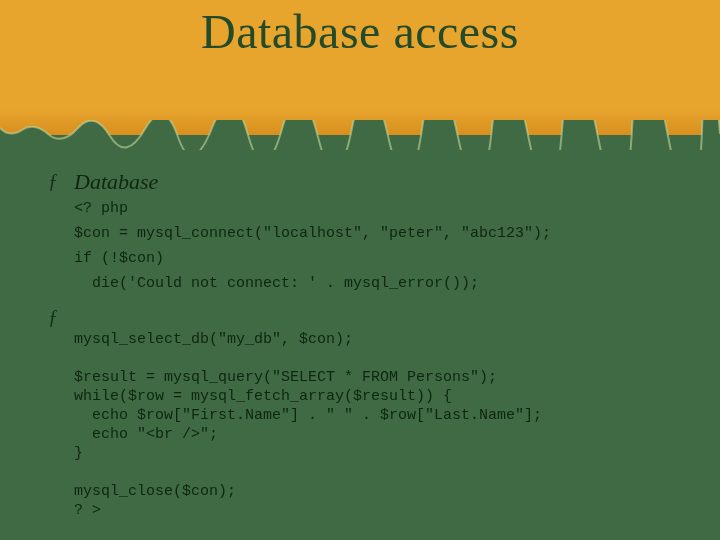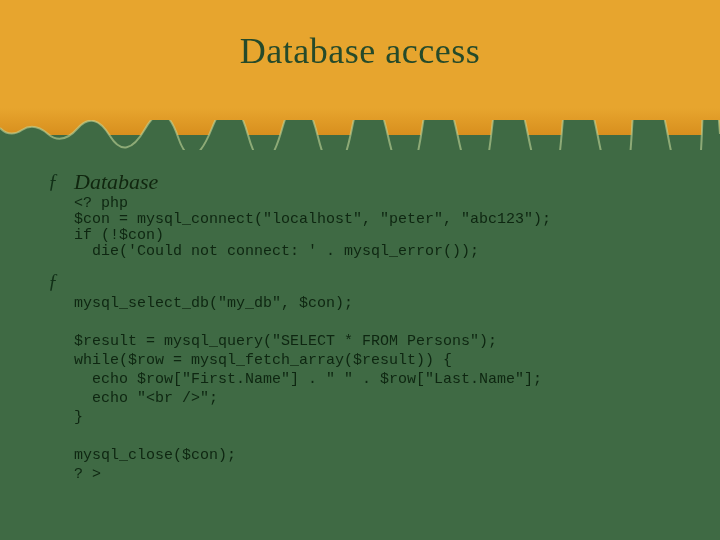--- a/index.html
+++ b/index.html
@@ -27,26 +27,26 @@
   .torn-edge {
     position: absolute;
     top: 120px;
     left: 0;
     width: 720px;
     height: 30px;
     pointer-events: none;
   }
   .title {
     position: absolute;
-    top: 30px;
+    top: 4px;
     left: 0;
     width: 720px;
     text-align: center;
     color: #254a2a;
-    font-size: 36px;
+    font-size: 48px;
     font-family: "Times New Roman", Georgia, serif;
     font-weight: 400;
     letter-spacing: 0.5px;
   }
   .content {
     position: absolute;
     top: 170px;
     left: 48px;
     width: 640px;
     color: #0f2a14;
@@ -68,21 +68,21 @@
   .bullet-label {
     font-size: 22px;
     line-height: 24px;
     font-style: italic;
     font-family: "Georgia", "Times New Roman", serif;
     color: #10260f;
   }
   .code {
     font-family: "Courier New", Courier, monospace;
     font-size: 15px;
-    line-height: 16px;
+    line-height: 25px;
     color: #0e2611;
     white-space: pre;
     margin-left: 26px;
     margin-bottom: 10px;
   }
   .code2 {
     font-family: "Courier New", Courier, monospace;
     font-size: 15px;
     line-height: 19px;
     color: #0e2611;

